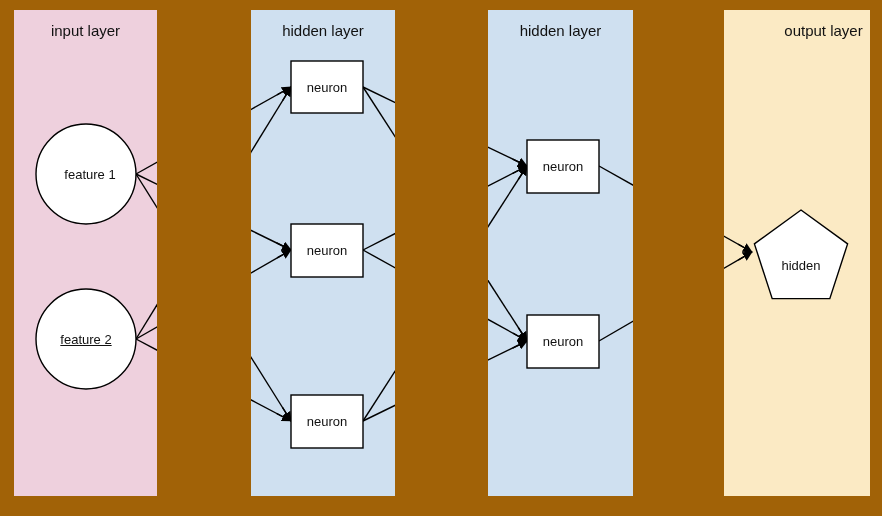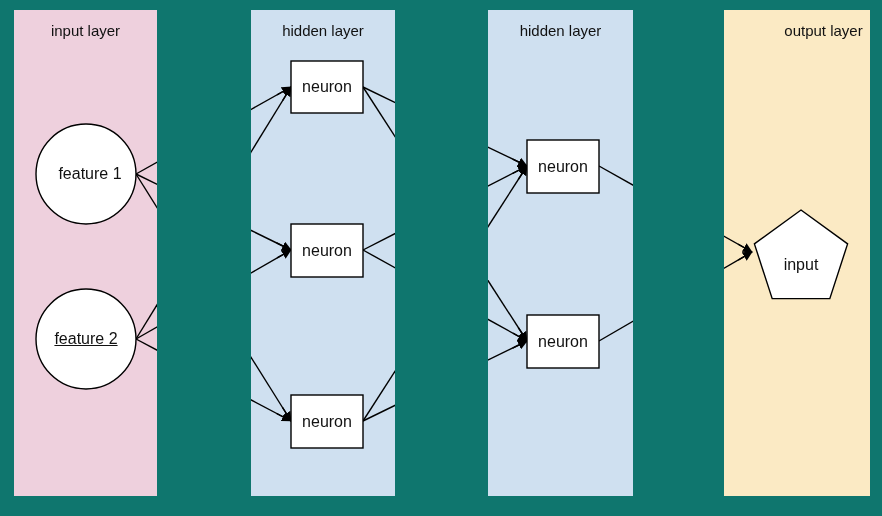--- a/index.html
+++ b/index.html
@@ -6,27 +6,27 @@
   body{width:882px;height:516px;overflow:hidden;
        font-family:"Liberation Sans","DejaVu Sans",sans-serif;}
   #stage{position:relative;width:882px;height:516px;background:#000;}
   #stage svg{position:absolute;left:0;top:0;}
   .layer-title{
     position:absolute;width:100%;text-align:center;
     font-size:15px;color:#111;line-height:1;
   }
   .node-label{
     position:absolute;display:flex;align-items:center;justify-content:center;
-    font-size:16px;color:#111;pointer-events:none;white-space:nowrap;
+    font-size:13px;color:#111;pointer-events:none;white-space:nowrap;
   }
 </style>
 </head>
 <body>
 
-<div id="stage" style="width: 882px; height: 516px; background: #0f766e;">
+<div id="stage" style="width: 882px; height: 516px; background: #a16207;">
   <svg id="svg-root" width="882" height="516">
     <defs>
       <marker id="arrow" viewBox="0 0 10 10" refX="9.2" refY="5" markerWidth="7" markerHeight="7" orient="auto-start-reverse">
         <path d="M 0 0 L 10 5 L 0 10 z" fill="#000"></path>
       </marker>
       <clipPath id="clip-input">
           <rect id="cp-input" x="14" y="10" width="143" height="486"></rect>
         </clipPath>
       <clipPath id="clip-hidden1">
           <rect id="cp-hidden1" x="251" y="10" width="144" height="486"></rect>
@@ -132,15 +132,15 @@
       <div class="layer-title" style="top: 23px; left: 251px; width: 144px;">hidden layer</div>
       <div class="layer-title" style="top: 23px; left: 488px; width: 145px;">hidden layer</div>
       <div class="layer-title" style="top: 23px; left: 745px; width: 157px;">output layer</div>
       <div class="node-label" style="left: 36px; top: 164px; width: 108px; height: 20px;">feature 1</div>
       <div class="node-label" style="left: 36px; top: 329px; width: 100px; height: 20px; text-decoration: underline;">feature 2</div>
       <div class="node-label" style="left: 281px; top: 77px; width: 92px; height: 20px;">neuron</div>
       <div class="node-label" style="left: 281px; top: 240.5px; width: 92px; height: 20px;">neuron</div>
       <div class="node-label" style="left: 281px; top: 411.5px; width: 92px; height: 20px;">neuron</div>
       <div class="node-label" style="left: 517px; top: 156.5px; width: 92px; height: 20px;">neuron</div>
       <div class="node-label" style="left: 517px; top: 331.5px; width: 92px; height: 20px;">neuron</div>
-      <div class="node-label" style="left: 752px; top: 255px; width: 98px; height: 20px;">input</div>
+      <div class="node-label" style="left: 752px; top: 255px; width: 98px; height: 20px;">hidden</div>
     </div>
 </div>
 
 </body></html>

